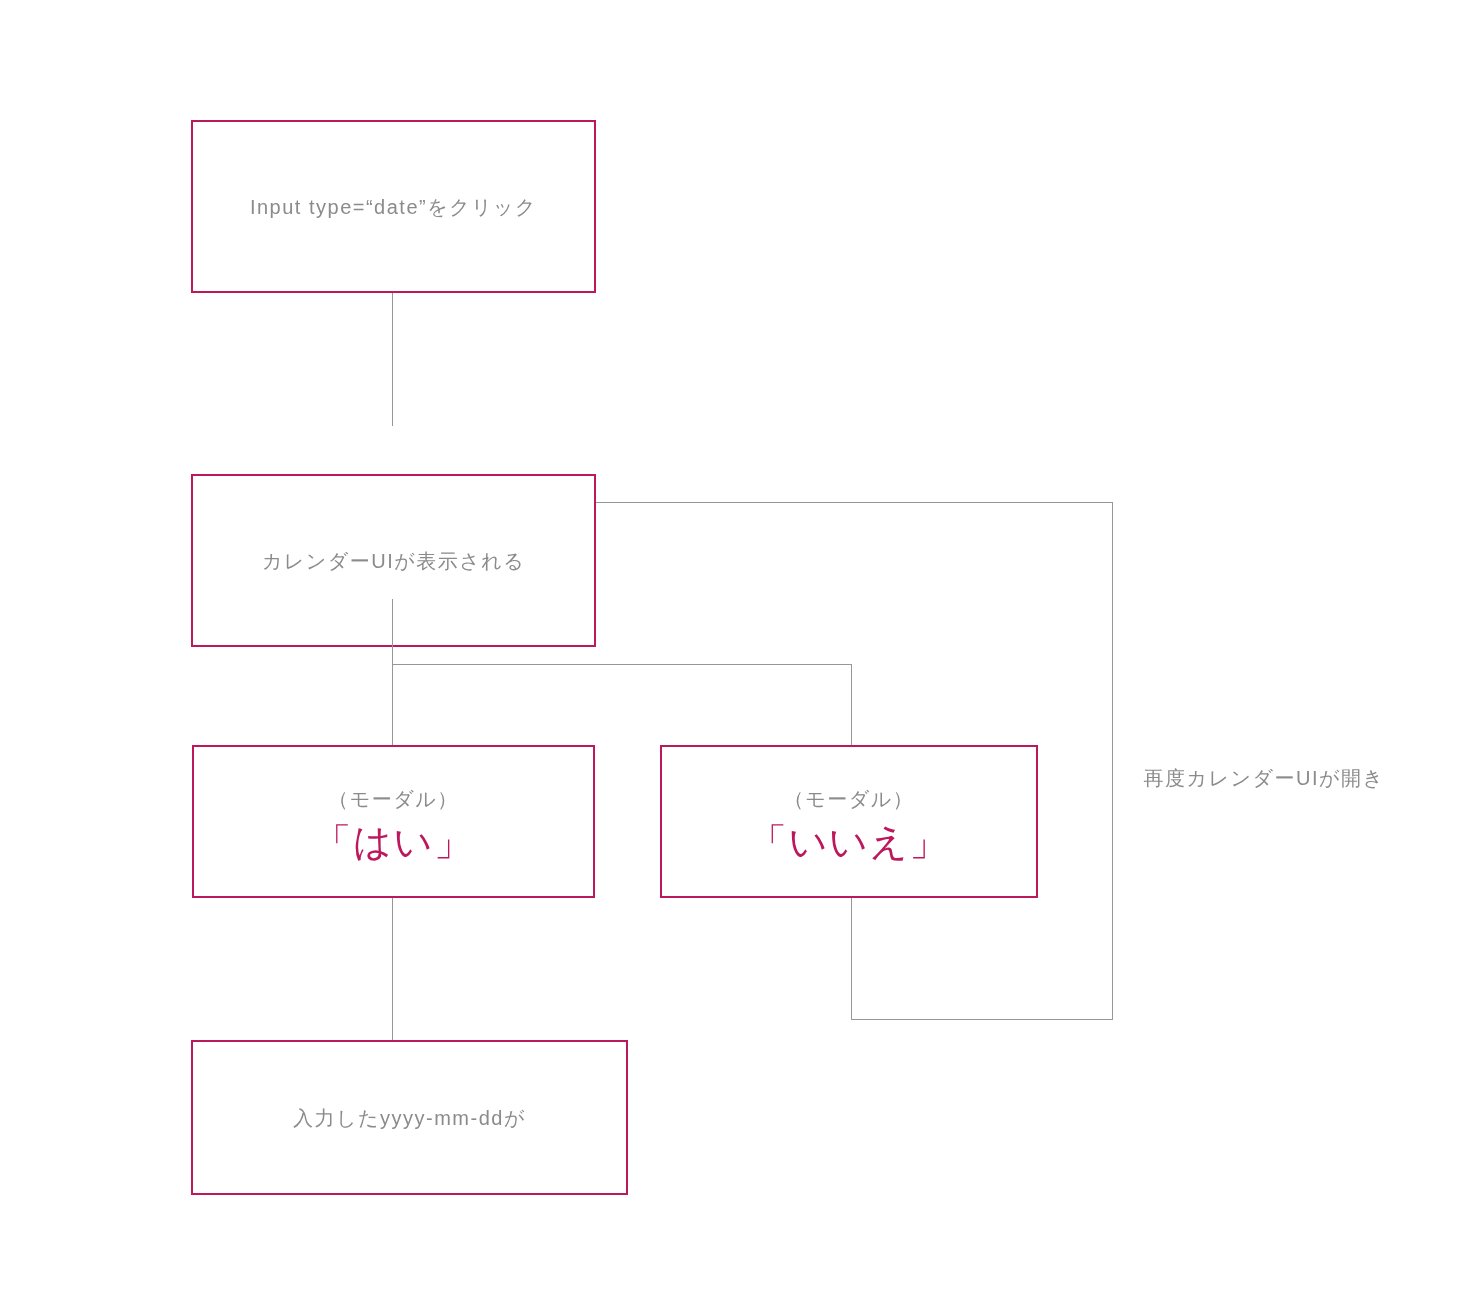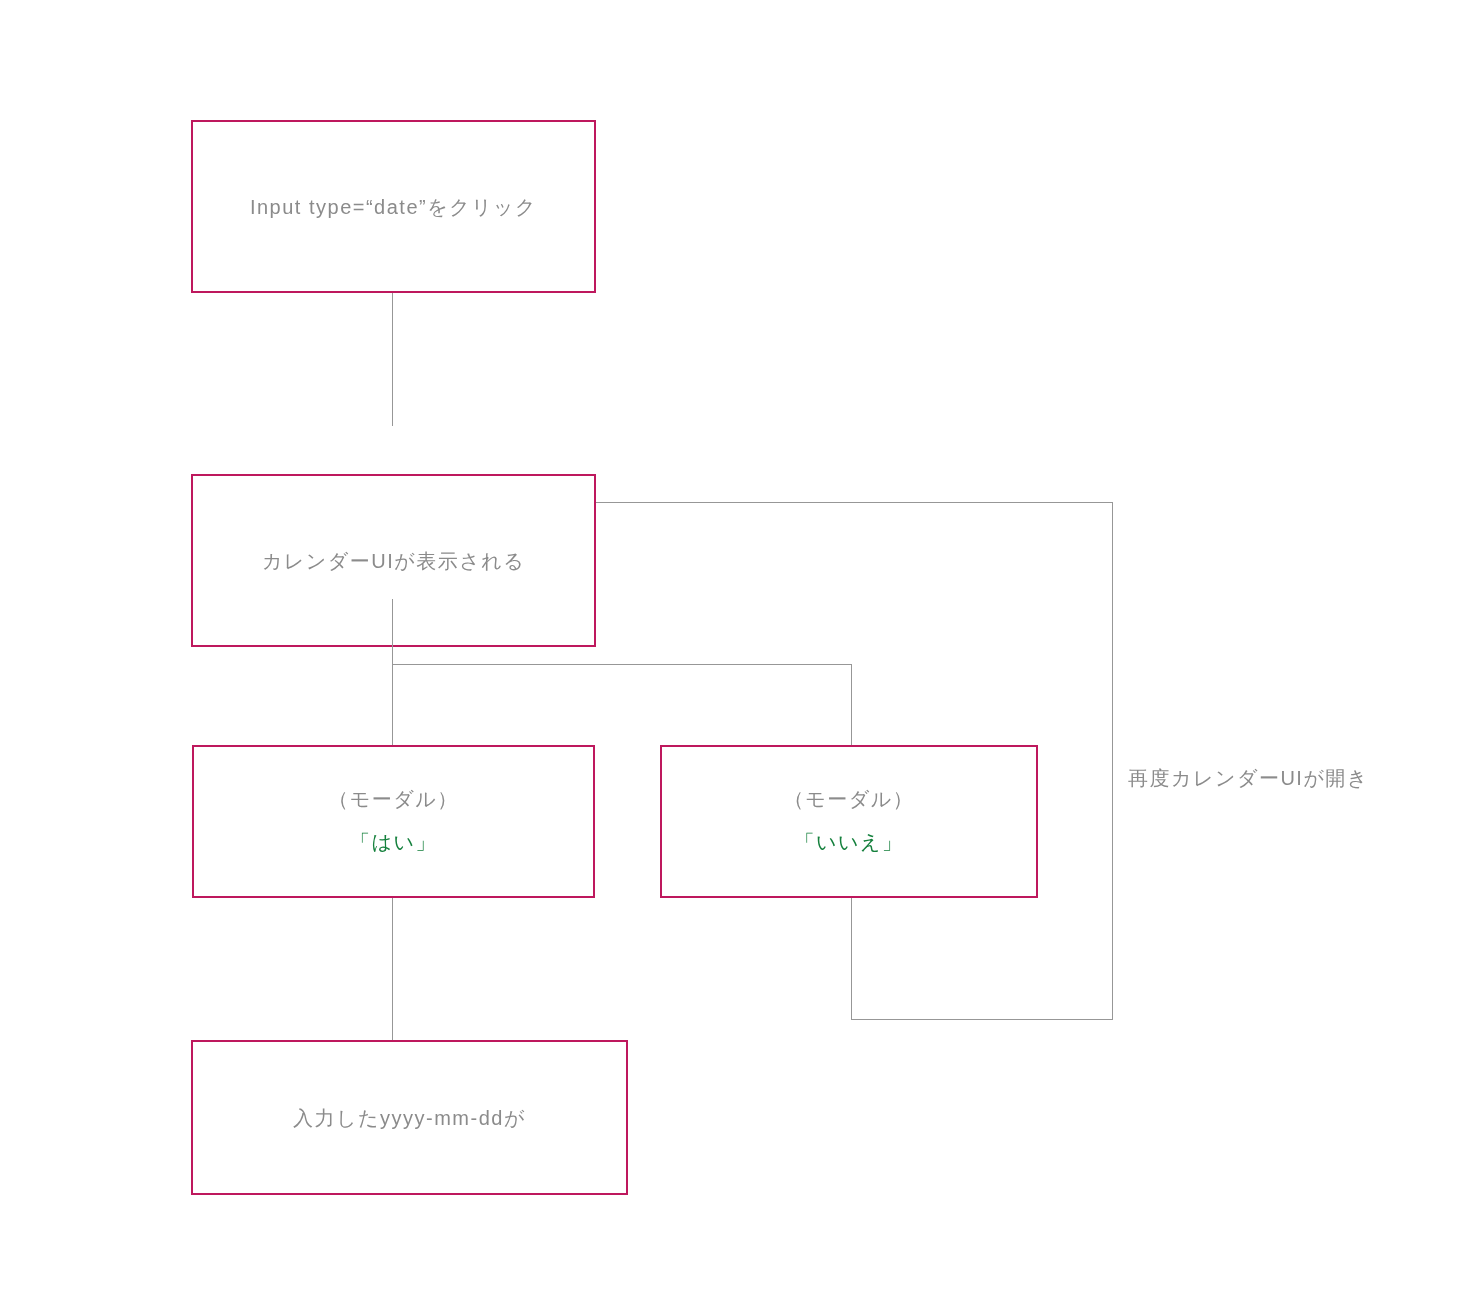--- a/index.html
+++ b/index.html
@@ -28,23 +28,23 @@
     color: #8b8b8b;
     font-size: 20px;
     letter-spacing: 1.5px;
   }
   .node .node-line {
     display: block;
     line-height: 40px;
     white-space: nowrap;
   }
   .node .node-line.big {
-    font-size: 20px;
+    font-size: 38px;
     line-height: 46px;
-    color: #15803d;
+    color: #be185d;
   }
   .node.tall .node-line {
     line-height: 46px;
   }
   #node-click-input   { left: 191px; top: 120px;  width: 405px; height: 173px; }
   #node-calendar-ui   { left: 191px; top: 426px;  width: 405px; height: 173px; margin-top: 48px; }
   #node-modal-yes     { left: 192px; top: 745px;  width: 403px; height: 153px; }
   #node-modal-no      { left: 660px; top: 745px;  width: 378px; height: 153px; }
   #node-value-filled  { left: 191px; top: 1040px; width: 437px; height: 155px; }
 
@@ -63,20 +63,21 @@
   #conn-loop-top       { left: 596px;  top: 502px;  width: 517px; }
   #conn-loop-right     { left: 1112px; top: 502px;  height: 518px; }
   #conn-loop-bottom    { left: 851px;  top: 1019px; width: 262px; }
   #conn-box4-loop      { left: 851px;  top: 898px;  height: 121px; }
 
   .annotation {
     position: absolute;
     left: 1128px;
     top: 757px;
     width: 272px;
+    text-align: center;
     color: #8b8b8b;
     font-size: 20px;
     letter-spacing: 1.5px;
   }
   .annotation .node-line {
     display: block;
     line-height: 42px;
     white-space: nowrap;
   }
 </style>

